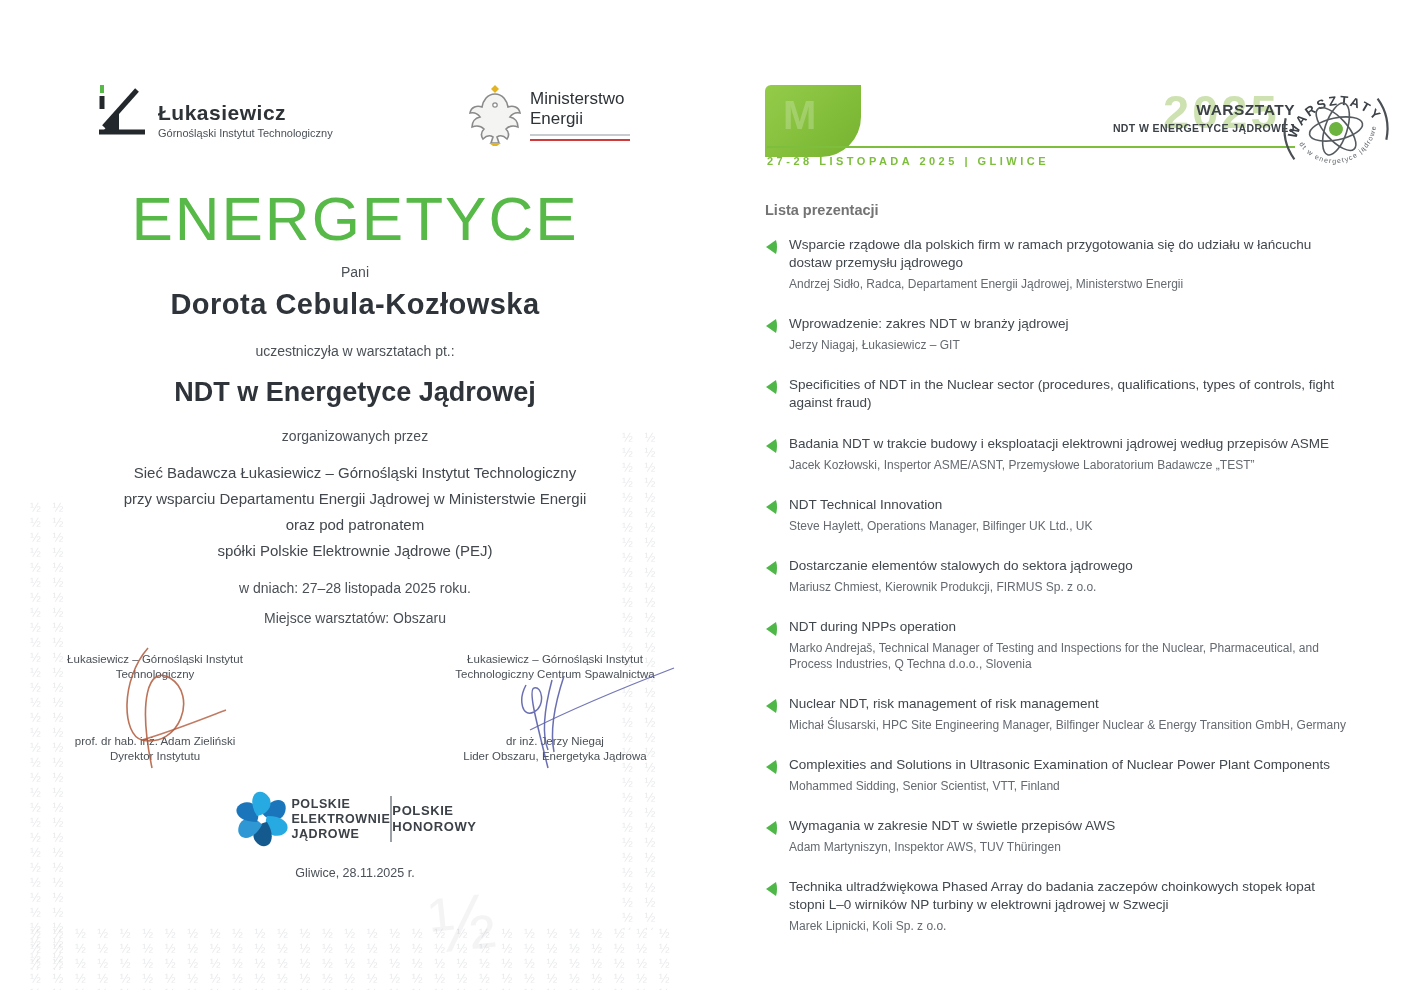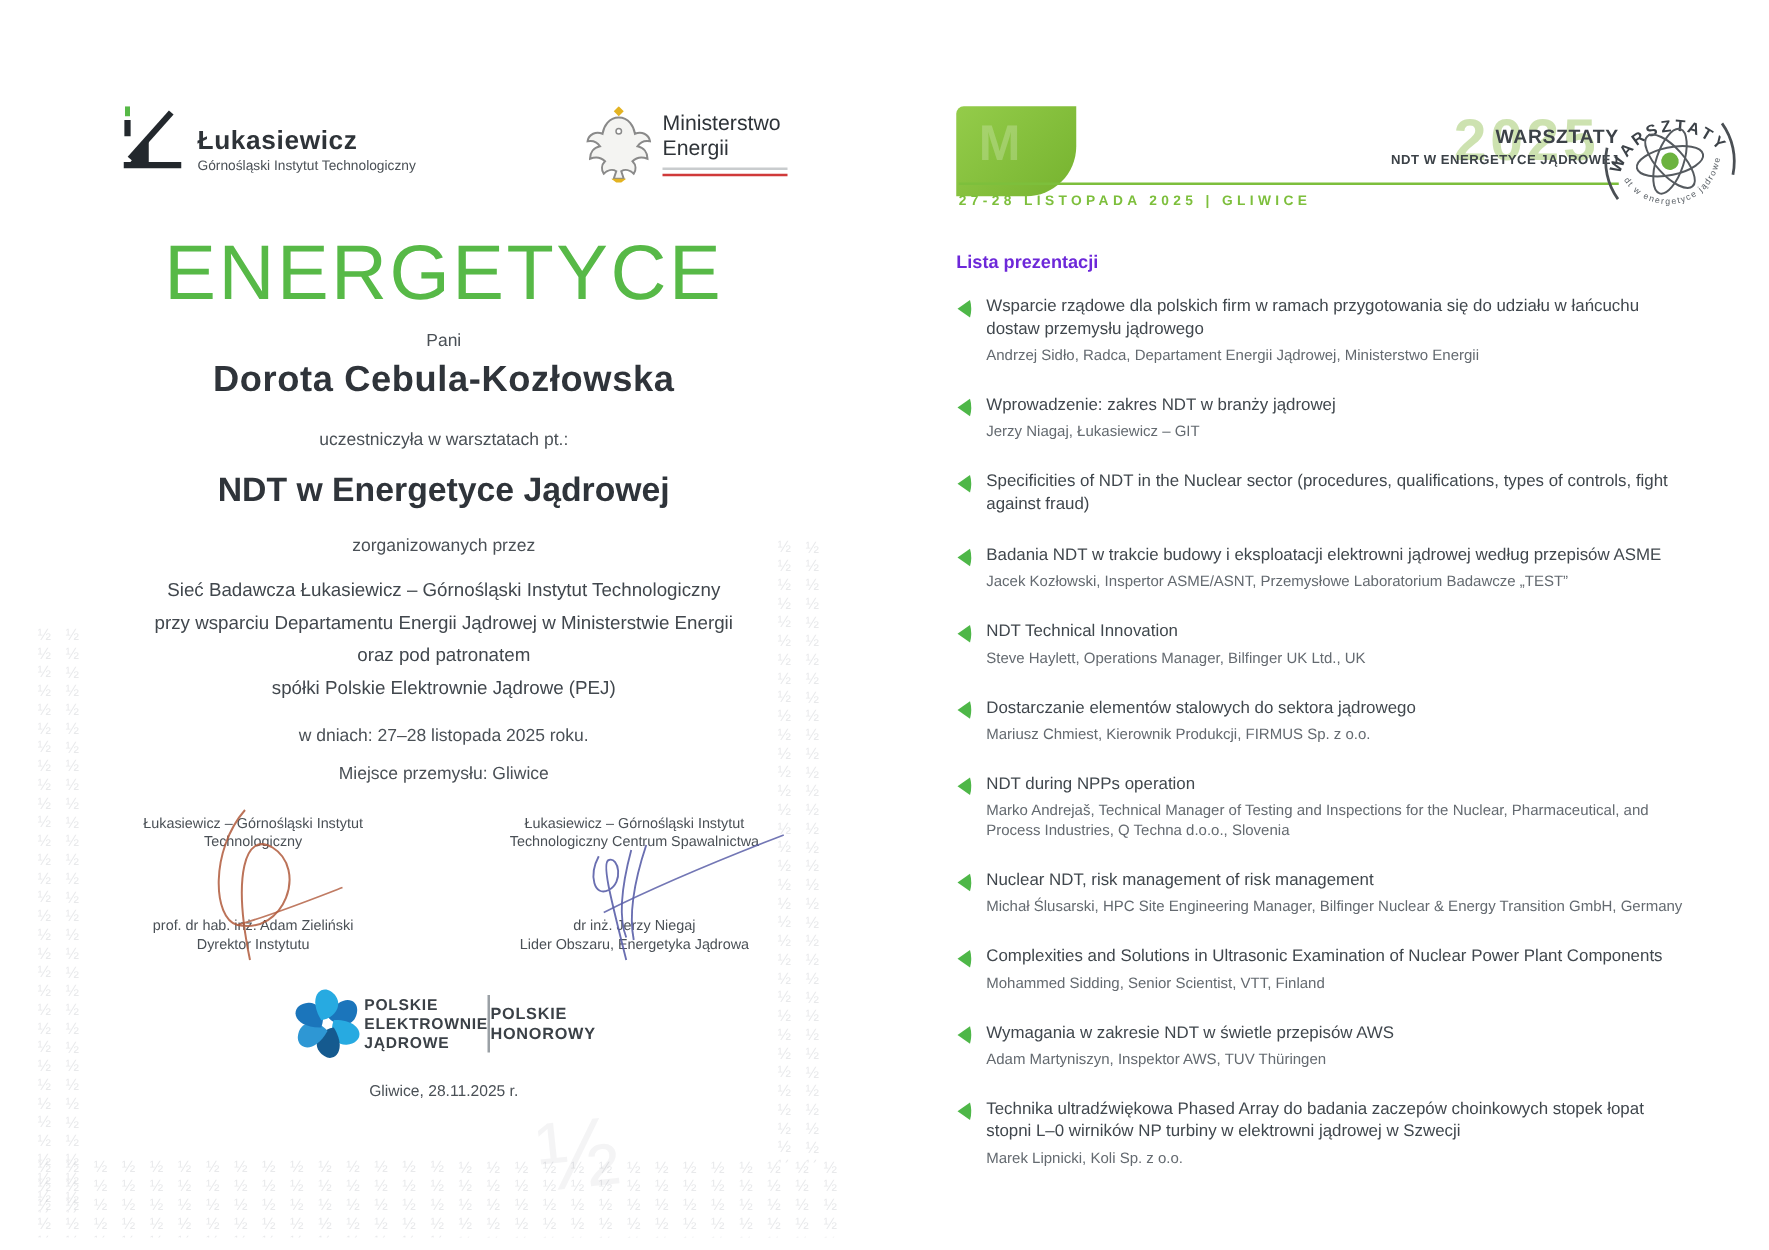--- a/index.html
+++ b/index.html
@@ -25,21 +25,21 @@
   .stripe{height:2px;margin-bottom:3px;}
   .stripe.grey{background:#c9ccce;}
   .stripe.red{background:var(--flag-red);}
   .cert-title{margin-top:36px;font-size:62px;font-weight:500;letter-spacing:2px;color:var(--accent-green);}
   .small-line{font-size:14px;color:#4a5056;}
   .mt12{margin-top:12px;} .mt10{margin-top:10px;} .mt22{margin-top:22px;}
   .mt16{margin-top:16px;} .mt14{margin-top:14px;} .mt20{margin-top:20px;}
   .recipient{margin-top:8px;font-size:29px;font-weight:bold;color:#2f343a;letter-spacing:.5px;}
   .workshop{margin-top:18px;font-size:27px;font-weight:bold;color:#2f343a;}
   .org-lines{margin-top:16px;font-size:15px;line-height:26px;color:#41474d;}
-  .sig-row{display:flex;justify-content:center;gap:55px;margin-top:26px;position:relative;}
+  .sig-row{display:flex;justify-content:space-between;gap:55px;margin-top:26px;position:relative;}
   .sig-block{width:250px;font-size:11.5px;color:#4a5056;line-height:15px;position:relative;}
   .sig-org{min-height:30px;}
   .sig-name{margin-top:52px;}
   .sig-svg{position:absolute;left:0;top:-12px;pointer-events:none;}
   .pej-row{display:flex;justify-content:center;align-items:center;margin-top:26px;}
   .pej-text{text-align:left;font-size:12.5px;font-weight:bold;letter-spacing:.6px;color:#3b4147;line-height:15px;}
   .pej-div{width:2px;height:46px;background:#9aa0a5;}
   .patronat{text-align:left;font-size:13px;font-weight:bold;letter-spacing:.6px;color:#3b4147;line-height:16px;}
   .issued{margin-top:18px;font-size:12.5px;color:#4a5056;}
 
@@ -58,21 +58,21 @@
         background:linear-gradient(135deg,#94cc4a,#76b32f);border-radius:6px 0 40px 0;overflow:hidden;}
   .leaf-mark{position:absolute;left:18px;top:8px;font-size:40px;font-weight:bold;color:rgba(255,255,255,.22);}
   .green-rule{position:absolute;left:2px;top:146px;width:528px;height:2px;background:var(--line-green);}
   .date-line{position:absolute;left:2px;top:155px;font-size:11px;font-weight:bold;letter-spacing:3.5px;color:var(--line-green);}
   .year-big{position:absolute;left:398px;top:84px;font-size:47px;font-weight:bold;letter-spacing:3px;color:var(--light-green);}
   .event-block{position:absolute;left:230px;top:101px;width:300px;text-align:right;}
   .event-l1{font-size:15.5px;font-weight:bold;color:#3c4248;letter-spacing:.5px;}
   .event-l2{font-size:10.5px;font-weight:bold;color:#3c4248;letter-spacing:.4px;margin-top:3px;}
   .stamp{position:absolute;left:510px;top:68px;}
 
-  .list-title{margin-top:52px;font-size:14.5px;font-weight:bold;color:#6d28d9;}
+  .list-title{margin-top:52px;font-size:14.5px;font-weight:bold;color:#737373;}
   .items{margin-top:18px;}
   .item{display:flex;gap:11px;margin-bottom:23px;}
   .bullet{flex:0 0 13px;margin-top:3px;}
   .item-body{width:562px;}
   .item-title{font-size:13.5px;color:#40474d;line-height:18px;font-weight:500;}
   .item-speaker{font-size:12px;color:var(--muted-text);line-height:16px;margin-top:4px;}
 </style>
 </head>
 <body>
 
@@ -122,21 +122,21 @@
     <div class="small-line mt20">zorganizowanych przez</div>
 
     <div class="org-lines">
       <div>Sieć Badawcza Łukasiewicz – Górnośląski Instytut Technologiczny</div>
       <div>przy wsparciu Departamentu Energii Jądrowej w Ministerstwie Energii</div>
       <div>oraz pod patronatem</div>
       <div>spółki Polskie Elektrownie Jądrowe (PEJ)</div>
     </div>
 
     <div class="small-line mt16">w dniach: 27–28 listopada 2025 roku.</div>
-    <div class="small-line mt14">Miejsce przemysłu: Gliwice</div>
+    <div class="small-line mt14">Miejsce warsztatów: Obszaru</div>
 
     <div class="sig-row">
       <div class="sig-block">
         <svg class="sig-svg" width="250" height="130" viewBox="0 0 250 130">
           <path d="M118,8 C90,40 92,95 112,100 C150,108 168,55 140,38 C118,25 108,60 122,128" fill="none" stroke="#b05a3c" stroke-width="1.6" opacity="0.85"></path>
           <path d="M112,100 C140,92 170,80 196,70" fill="none" stroke="#b05a3c" stroke-width="1.4" opacity="0.8"></path>
         </svg>
         <div class="sig-org">Łukasiewicz – Górnośląski Instytut Technologiczny</div>
         <div class="sig-name">
           <div>prof. dr hab. inż. Adam Zieliński</div>

